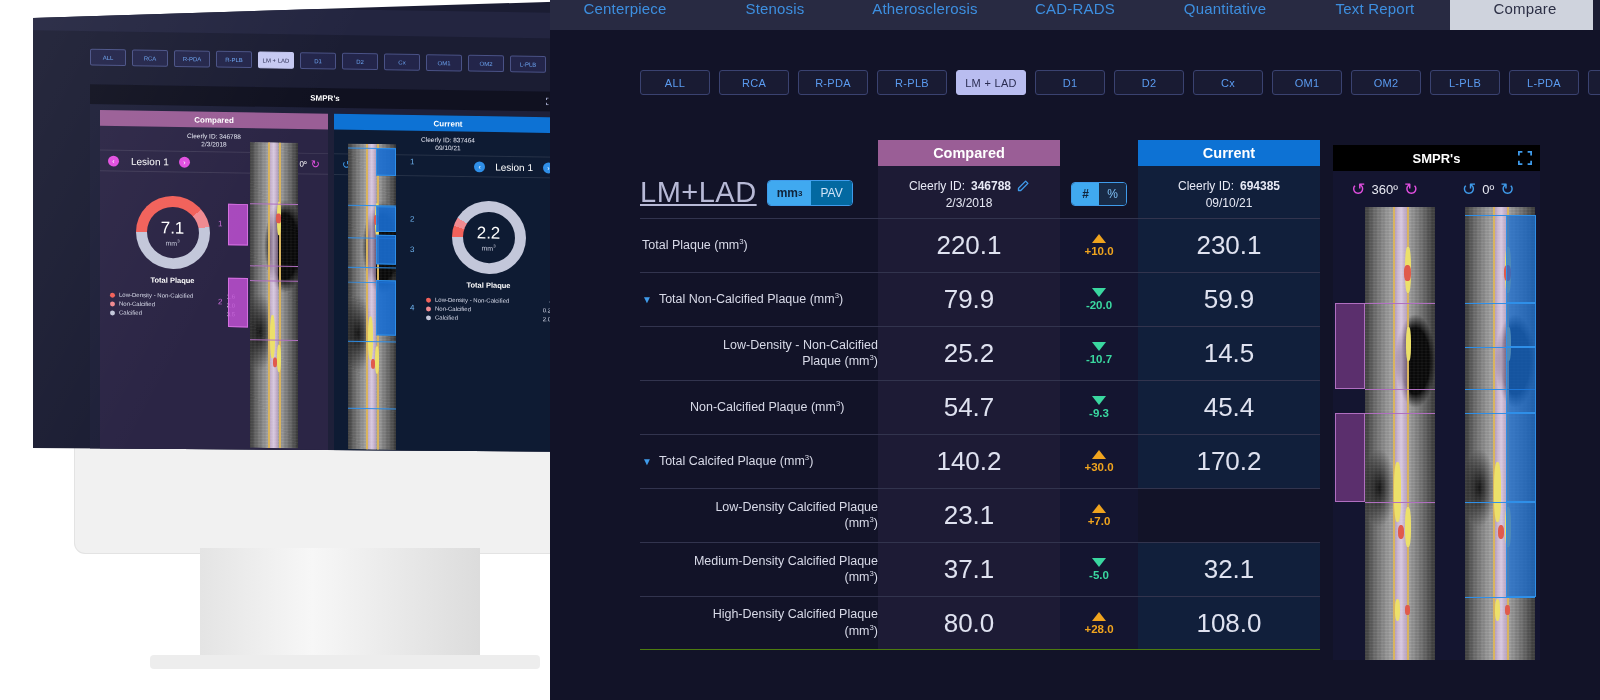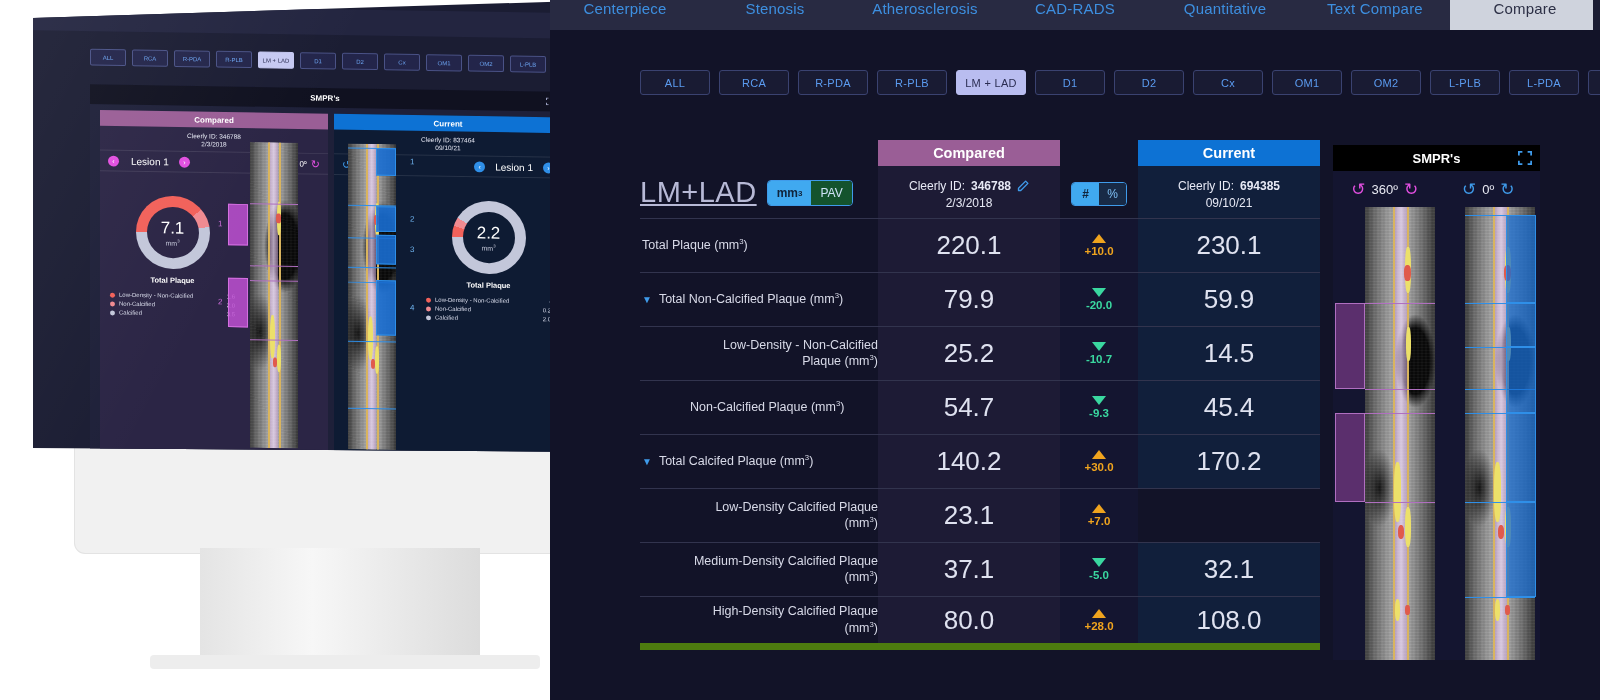--- a/index.html
+++ b/index.html
@@ -46,21 +46,21 @@
   .thead { display: flex; height: 78px; }
   .th-title { width: 238px; display: flex; align-items: center; gap: 10px; padding-top: 26px; }
   .vessel-name { font-size: 29px; color: #b7b9d6; font-weight: 300; letter-spacing: .5px; white-space: nowrap; text-decoration: underline; }
   .unit-toggle {
     display: flex; border: 1px solid #3f9bea; border-radius: 4px; overflow: hidden;
     height: 26px; margin-top: 2px;
   }
   .unit-seg { display:flex; align-items:center; justify-content:center;
     font-size: 12px; padding: 0 9px; cursor:pointer; }
   .unit-seg.on { background: #40a9f0; color: #10243b; font-weight:600; }
-  .unit-seg.off { background: #14532d; color: #cfe3f7; }
+  .unit-seg.off { background: #0369a1; color: #cfe3f7; }
   .unit-seg sup { font-size: 8px; }
 
   .th-col { width: 182px; display: flex; flex-direction: column; }
   .th-band { height: 26px; display: flex; align-items: center; justify-content: center;
     font-size: 14.5px; color: #fff; font-weight: 600; }
   .th-band.compared { background: #9a5e96; }
   .th-band.current  { background: #0d72d4; }
   .th-meta { flex: 1; background: #1d1b35; display:flex; flex-direction:column;
     align-items:center; justify-content:center; gap:3px; padding-top:4px; }
   .th-col.cur .th-meta { background: #111f3b; }
@@ -71,21 +71,21 @@
 
   .th-mid { width: 78px; display:flex; align-items:flex-end; justify-content:center;
     padding-bottom: 12px; }
   .pct-toggle { display:flex; border:1px solid #3f9bea; border-radius:4px; overflow:hidden; height:24px; }
   .pct-seg { display:flex;align-items:center;justify-content:center; width:27px;
      font-size:12px; cursor:pointer; }
   .pct-seg.on { background:#40a9f0; color:#10243b; font-weight:700; }
   .pct-seg.off{ background:#182a46; color:#7fc0f5; }
 
   .trow { display: flex; height: 54px; border-top: 1px solid #32344e; }
-  .trow:last-child { border-bottom: 7px solid #4d7c0f; }
+  .trow:last-child { border-bottom: 1px solid #4d7c0f; }
   .c-label { width: 238px; display:flex; align-items:center; gap:7px;
     font-size: 12.5px; color: #d8dae8; line-height: 1.35; }
   .c-label.ind1 { padding-left: 2px; }
   .c-label.ind2 { padding-left: 50px; text-align: right; }
   .caret { color: #3f9bea; font-size: 10px; line-height:1; }
   .c-val { width: 182px; display:flex; align-items:center; justify-content:center;
     font-size: 26px; font-weight: 300; color: #dfe2f0; background:#1d1b35; }
   .c-val.cur { background: #111f3b; }
   .c-mid { width: 78px; display:flex; flex-direction:column; align-items:center;
     justify-content:center; gap:2px; background:#141530; }
@@ -422,21 +422,21 @@
         <div class="tab">
           <span>Atherosclerosis</span>
         </div>
         <div class="tab">
           <span>CAD-RADS</span>
         </div>
         <div class="tab">
           <span>Quantitative</span>
         </div>
         <div class="tab">
-          <span>Text Compare</span>
+          <span>Text Report</span>
         </div>
         <div class="tab active">
           <span>Compare</span>
         </div>
       </div>
     <div id="tabbar-edge"></div>
 
     <div id="vessel-row">
         <div class="vbtn">
           <span>ALL</span>

